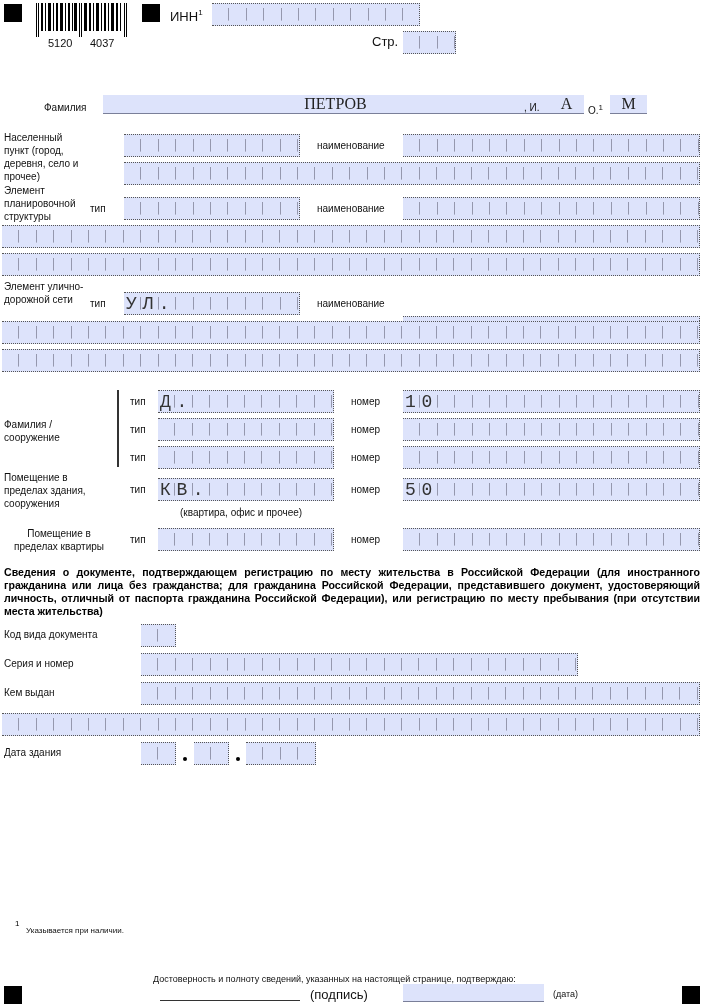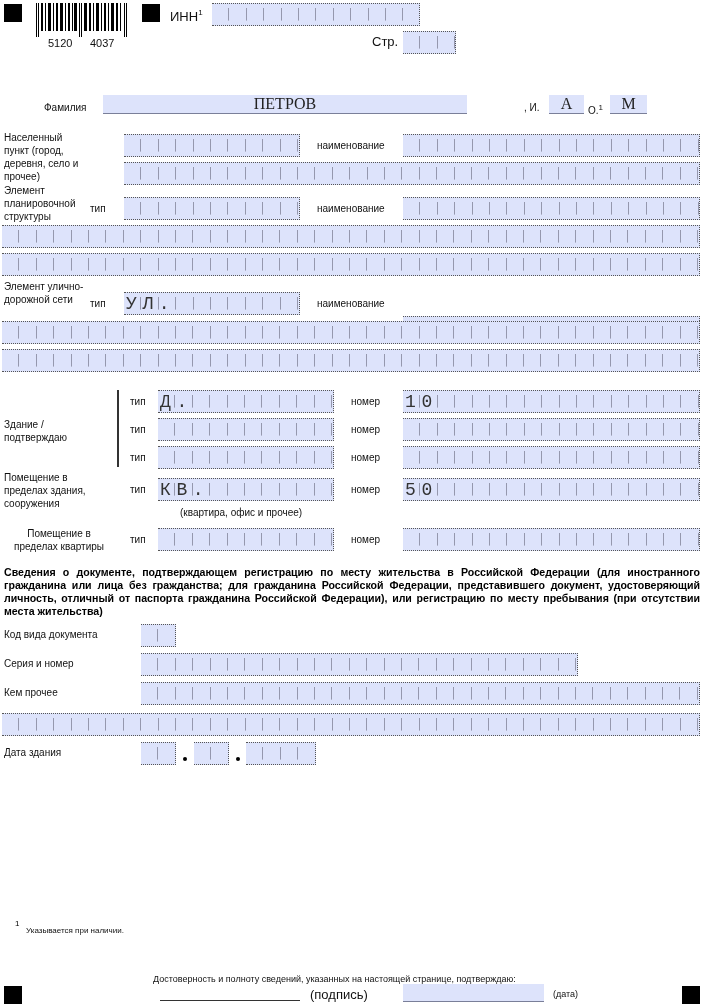--- a/index.html
+++ b/index.html
@@ -76,21 +76,21 @@
 <div class="cells" style="left:212px;top:3px;width:208px;">
   <span class="val"></span>
 </div>
 
 <span class="lbl" style="left:372px;top:35px;font-size:13px;">Стр.</span>
 <div class="cells" style="left:403px;top:31px;width:53px;">
   <span class="val"></span>
 </div>
 
 <span class="lbl small" style="left:44px;top:101px;">Фамилия</span>
-<div class="uline" style="left:103px;top:95px;width:364px;">
+<div class="uline" style="left:103px;top:95px;width:465px;">
   <span class="val">ПЕТРОВ</span>
 </div>
 <span class="lbl small" style="left:524px;top:101px;">, И.</span>
 <div class="uline" style="left:549px;top:95px;width:35px;">
   <span class="val">А</span>
 </div>
 <span class="lbl small" style="left:588px;top:101px;">
   <span>О.</span><sup class="tiny">1</sup>
 </span>
 <div class="uline" style="left:610px;top:95px;width:37px;">
@@ -135,21 +135,21 @@
 <div class="cells" style="left:403px;top:292px;width:297px;margin-top:24px;">
   <span class="val">РОССОШАНСКАЯ</span>
 </div>
 <div class="cells" style="left:2px;top:321px;width:698px;">
   <span class="val"></span>
 </div>
 <div class="cells" style="left:2px;top:349px;width:698px;">
   <span class="val"></span>
 </div>
 
-<span class="lbl lbl-ml small" style="left:4px;top:418px;width:90px;">Здание / подтверждаю</span>
+<span class="lbl lbl-ml small" style="left:4px;top:418px;width:90px;">Фамилия / сооружение</span>
 <div class="vline" style="left:117px;top:390px;height:77px;"></div>
 
 <span class="lbl small" style="left:130px;top:395px;">тип</span>
 <div class="cells" style="left:158px;top:390px;width:176px;">
   <span class="val">Д.</span>
 </div>
 <span class="lbl small" style="left:351px;top:395px;">номер</span>
 <div class="cells" style="left:403px;top:390px;width:297px;">
   <span class="val">10</span>
 </div>
@@ -198,21 +198,21 @@
 <span class="lbl small" style="left:4px;top:628px;">Код вида документа</span>
 <div class="cells" style="left:141px;top:624px;width:35px;">
   <span class="val"></span>
 </div>
 
 <span class="lbl small" style="left:4px;top:657px;text-align:right;">Серия и номер</span>
 <div class="cells" style="left:141px;top:653px;width:437px;">
   <span class="val"></span>
 </div>
 
-<span class="lbl small" style="left:4px;top:686px;">Кем прочее</span>
+<span class="lbl small" style="left:4px;top:686px;">Кем выдан</span>
 <div class="cells" style="left:141px;top:682px;width:559px;">
   <span class="val"></span>
 </div>
 <div class="cells" style="left:2px;top:713px;width:698px;">
   <span class="val"></span>
 </div>
 
 <span class="lbl small" style="left:4px;top:746px;">Дата здания</span>
 <div class="cells" style="left:141px;top:742px;width:35px;">
   <span class="val"></span>

